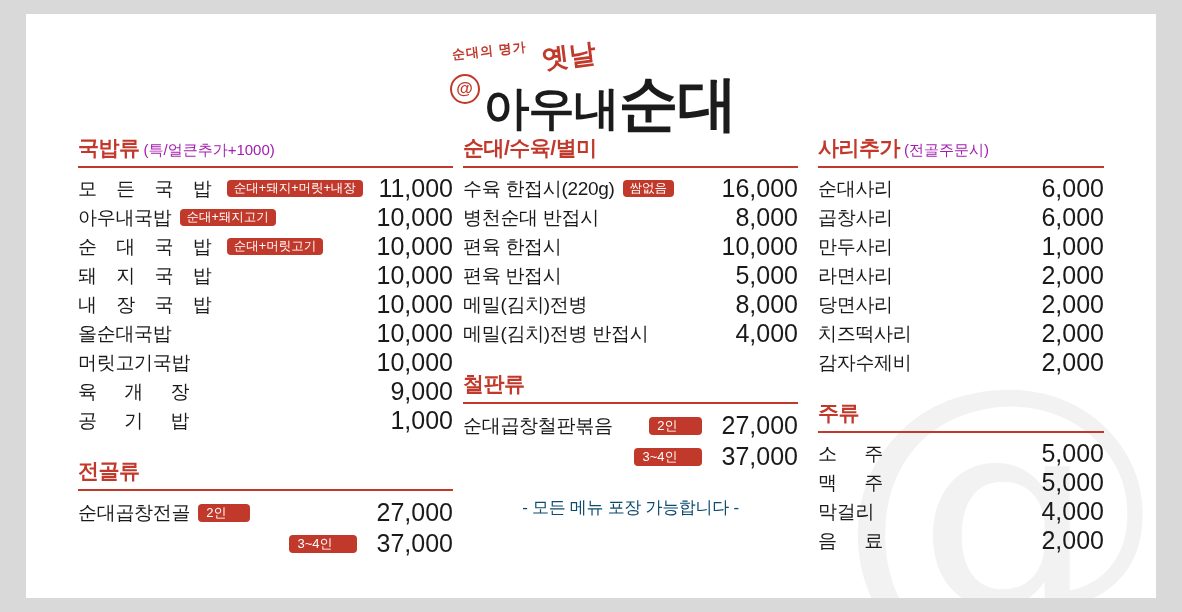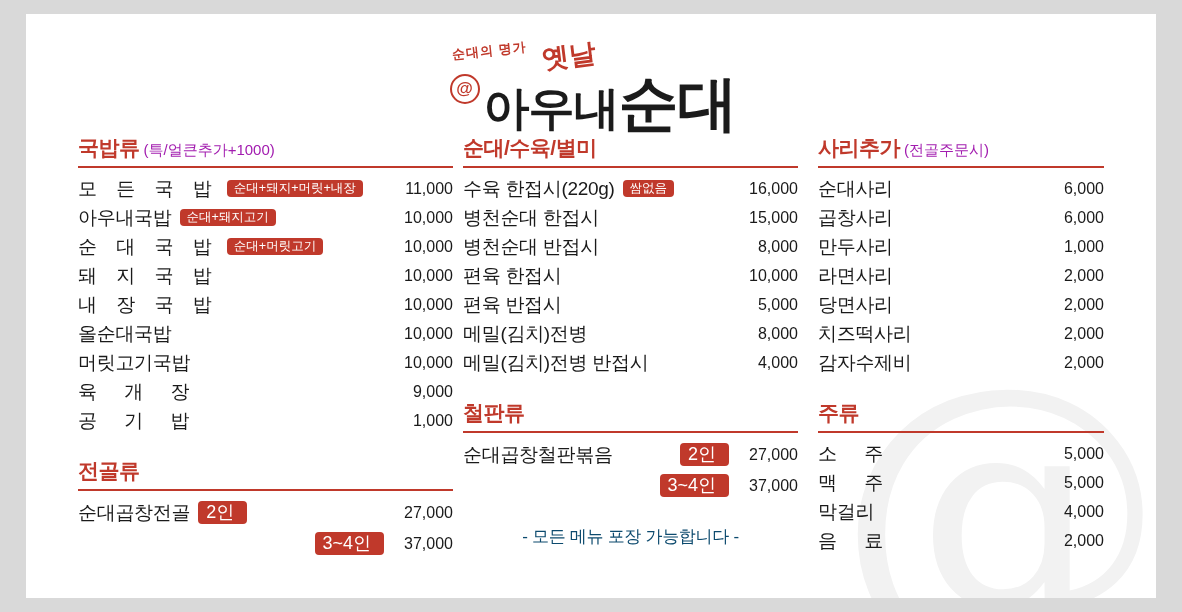--- a/index.html
+++ b/index.html
@@ -146,26 +146,26 @@
     color: #ffffff;
     font-size: 12.5px;
     border-radius: 4px;
     padding: 2px 7px 3px 7px;
     margin-left: 8px;
     line-height: 1;
     white-space: nowrap;
     text-align: center;
   }
   .tag-sm {
-    font-size: 18px;
-    padding: 2px 13px 3px 8px;
+    font-size: 13px;
+    padding: 2px 24px 3px 8px;
   }
   .price {
     margin-left: auto;
-    font-size: 16px;
+    font-size: 25px;
     color: #1a1a1a;
     text-align: left;
     padding-left: 10px;
   }
   .row-sub { height: 31px; }
   .footnote {
     margin-top: 24px;
     text-align: center;
     color: #0c4a6e;
     font-size: 17px;
@@ -266,24 +266,20 @@
           <div class="sec-head">
             <span class="sec-title">순대/수육/별미</span>
           </div>
           <div class="row">
             <span class="name">수육 한접시</span>
               <span class="name sub">(220g)</span>
             <span class="tag">쌈없음</span>
             <span class="price">16,000</span>
           </div>
           <div class="row">
-            <span class="name">병천순대 한접시</span>
-            <span class="price">15,000</span>
-          </div>
-          <div class="row">
             <span class="name">병천순대 반접시</span>
             <span class="price">8,000</span>
           </div>
           <div class="row">
             <span class="name">편육 한접시</span>
             <span class="price">10,000</span>
           </div>
           <div class="row">
             <span class="name">편육 반접시</span>
             <span class="price">5,000</span>

